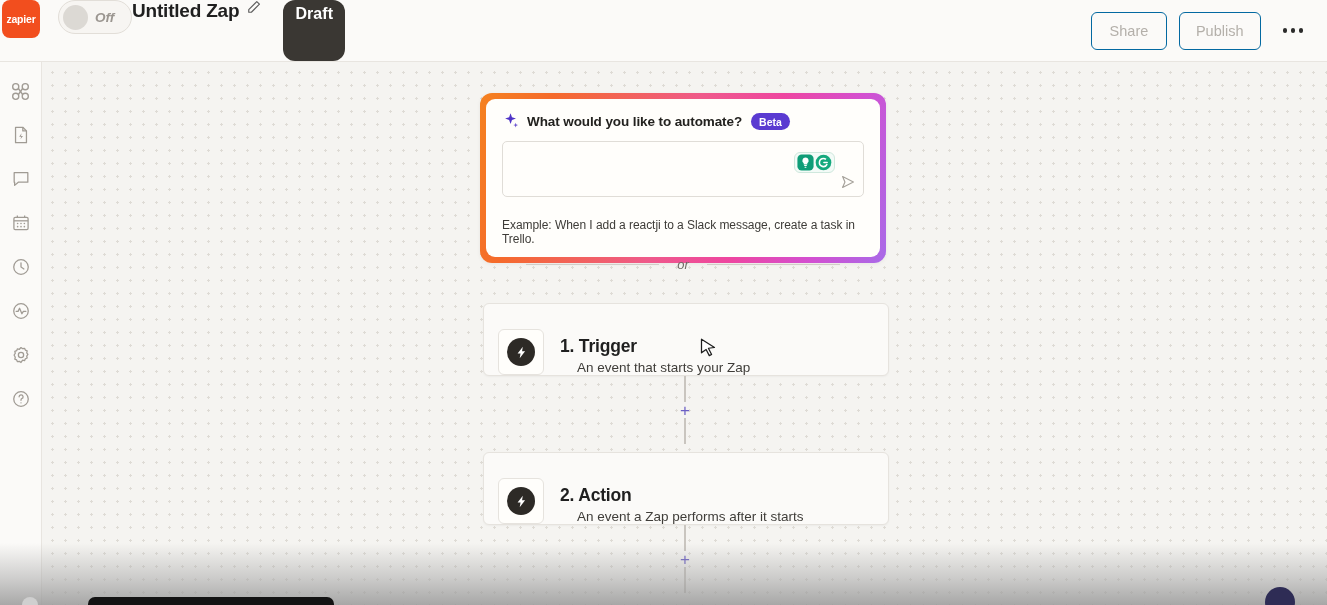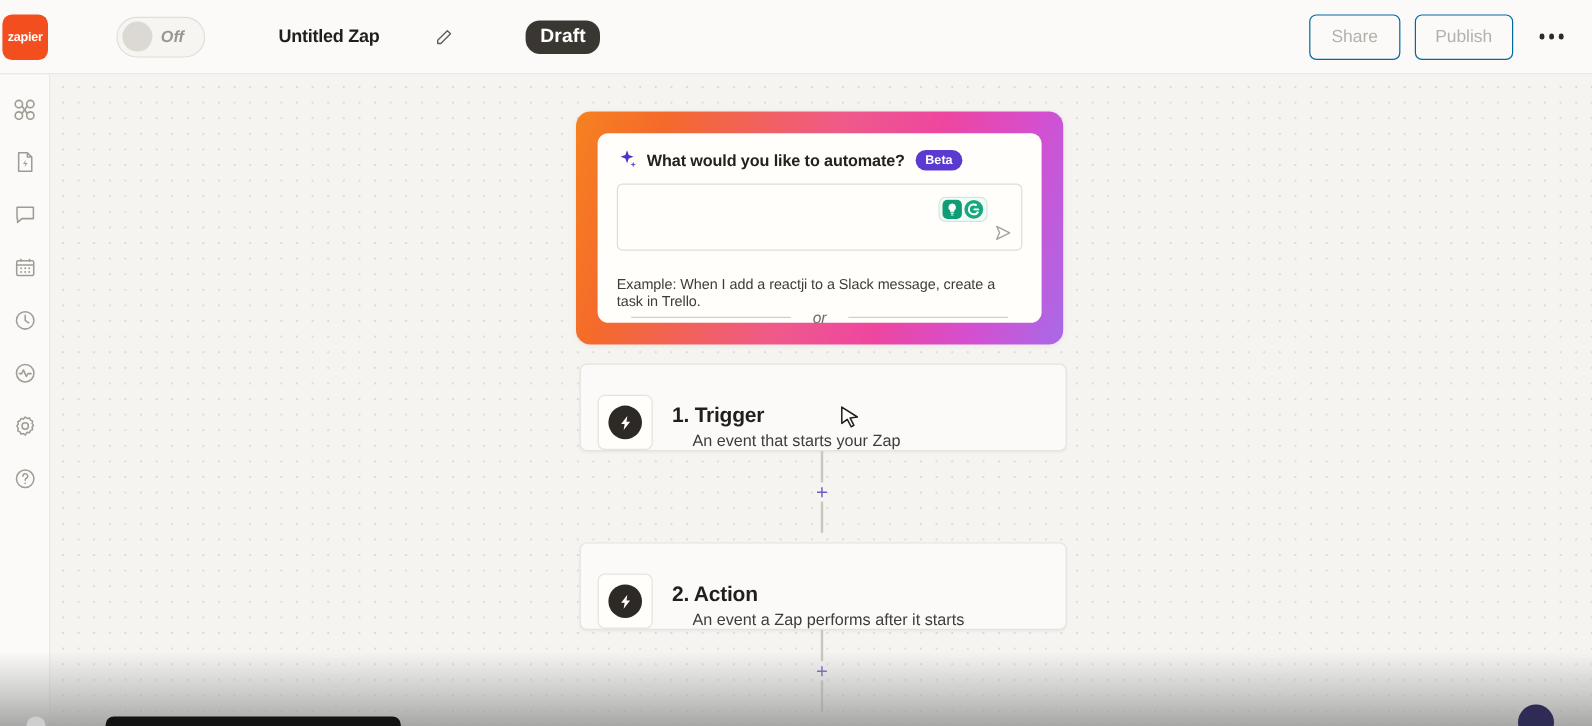--- a/index.html
+++ b/index.html
@@ -10,23 +10,22 @@
     background: #ffffff;
   }
   #app { position: relative; width: 1327px; height: 605px; }
 
   
   .topbar {
     position: absolute; top: 0; left: 0;
     width: 1327px; height: 62px;
     background: #fbfaf8;
     border-bottom: 1px solid #e8e5e0;
-    display: flex; align-items: center;
+    display: flex; 
     z-index: 20;
-    gap: 39px;
   }
   .zapier-logo {
     width: 38px; height: 38px;
     margin-left: 2px;
     background: #f24e1e;
     border-radius: 8px;
     display: flex; align-items: center; justify-content: center;
     color: #fff; font-size: 10.5px; font-weight: 700;
     letter-spacing: -0.2px;
     flex: 0 0 auto;
@@ -43,22 +42,21 @@
   }
   .toggle-knob {
     width: 25px; height: 25px; border-radius: 50%;
     background: #dcd9d4; margin-left: 4px;
   }
   .toggle-label {
     margin-left: 7px; font-size: 13.5px; font-weight: 700;
     color: #9b9690;
   }
   .zap-title {
-    margin-left: 22px;
-    font-size: 15px; font-weight: 700; color: #1f1f1f;
+    font-size: 19px; font-weight: 700; color: #1f1f1f;
     letter-spacing: -0.2px;
   }
   .pencil-icon {
     margin-left: 8px; width: 14px; height: 14px;
     color: #5c5c5c; display: inline-flex; align-items: center;
   }
   .draft-badge {
     margin-left: 22px;
     background: #3a3733; color: #fff;
     font-size: 16px; font-weight: 700;
@@ -114,21 +112,21 @@
     background-image: radial-gradient(#dedbd5 1.1px, transparent 1.1px);
     background-size: 13px 13px;
     background-position: 4px 4px;
     overflow: hidden;
   }
 
   
   .ai-card {
     position: absolute; left: 438px; top: 31px;
     width: 406px;
-    padding: 18px;
+    padding: 6px;
     border-radius: 12px;
     background: linear-gradient(108deg, #f58220 0%, #f56a2b 16%, #ef5a8a 48%, #ee46a0 66%, #d44fd0 83%, #a86ae8 100%);
     box-shadow: 0 1px 4px rgba(0,0,0,0.06);
   }
   .ai-card-inner {
     background: #fffefb;
     border-radius: 9px;
     padding: 13px 16px 11px 16px;
   }
   .ai-head { display: flex; align-items: center; }

